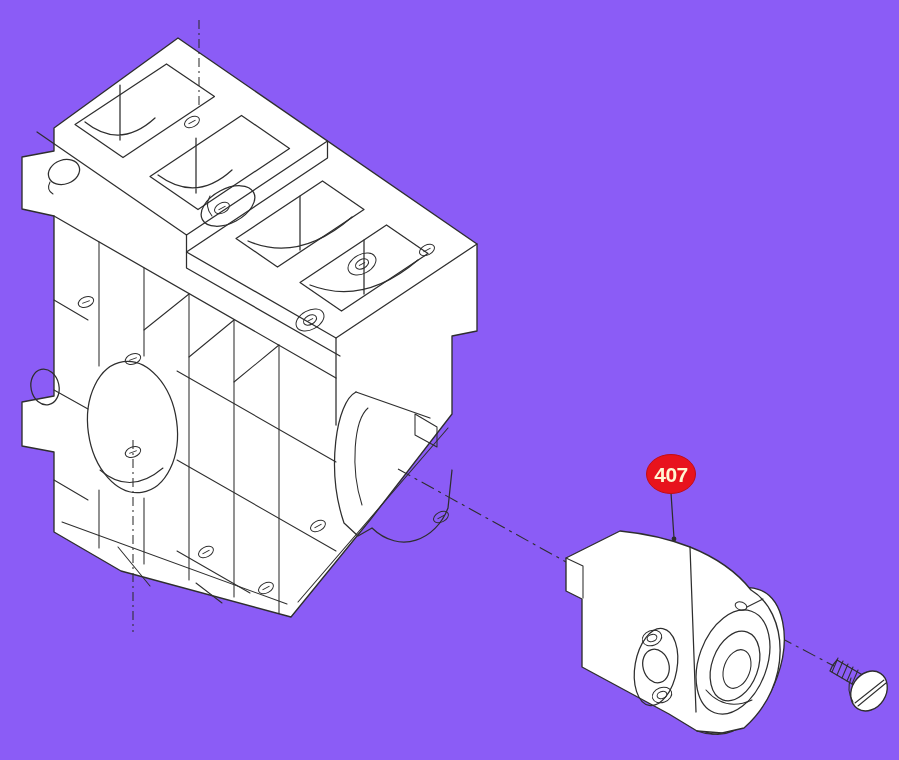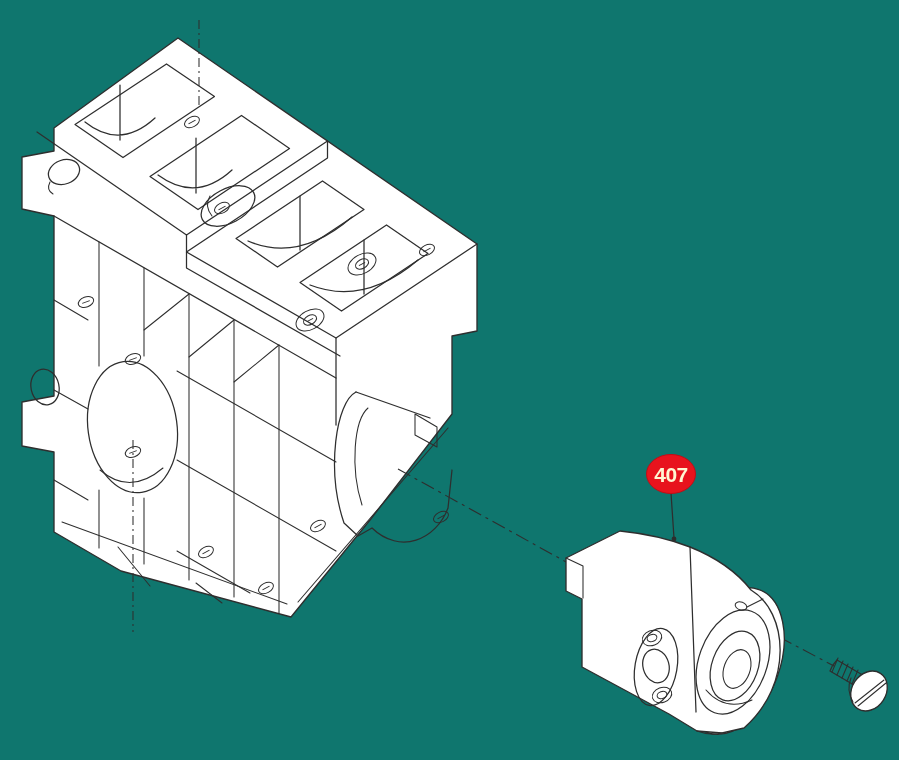--- a/index.html
+++ b/index.html
@@ -1,16 +1,16 @@
 <!DOCTYPE html>
 <html><head>
 <meta charset="utf-8">
 <style>
   html,body{margin:0;padding:0;background:#ffffff;}
-  .stage{position:relative;width:899px;height:760px;background:#0f766e;overflow:hidden;
+  .stage{position:relative;width:899px;height:760px;background:#8b5cf6;overflow:hidden;
          font-family:"Liberation Sans", sans-serif;}
   svg{display:block}
   svg *{vector-effect:none}
   .ln{fill:none;stroke-linecap:round;stroke-linejoin:round;stroke-width:1.25px;}
   .fw{fill:#ffffff;stroke-linecap:round;stroke-linejoin:round;stroke-width:1.35px;}
   .thin{stroke-width:1.05px;}
   .dash{stroke-dasharray:14 5 3 5;stroke-width:1.1px;fill:none;}
   .vdash{stroke-dasharray:9 4 2 4;stroke-width:1.05px;fill:none;}
   .balloon-text{font-family:"Liberation Sans", sans-serif;font-weight:700;font-size:21px;
                 letter-spacing:-0.5px;text-anchor:middle;}

